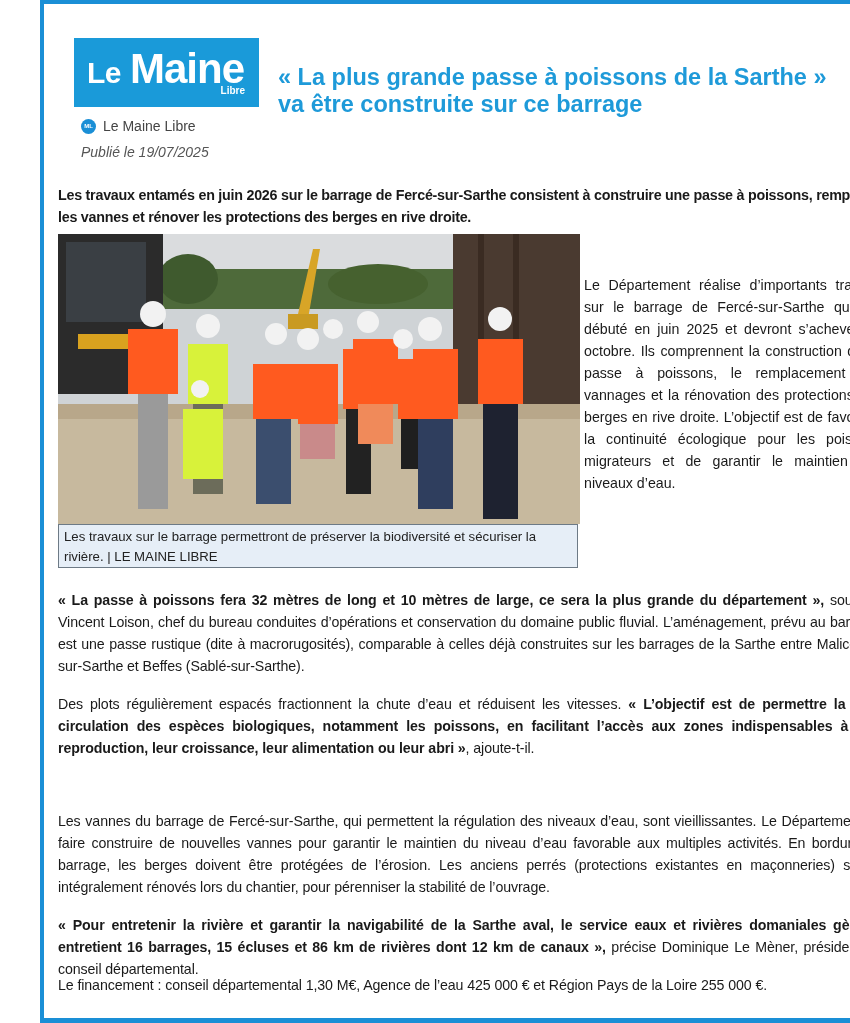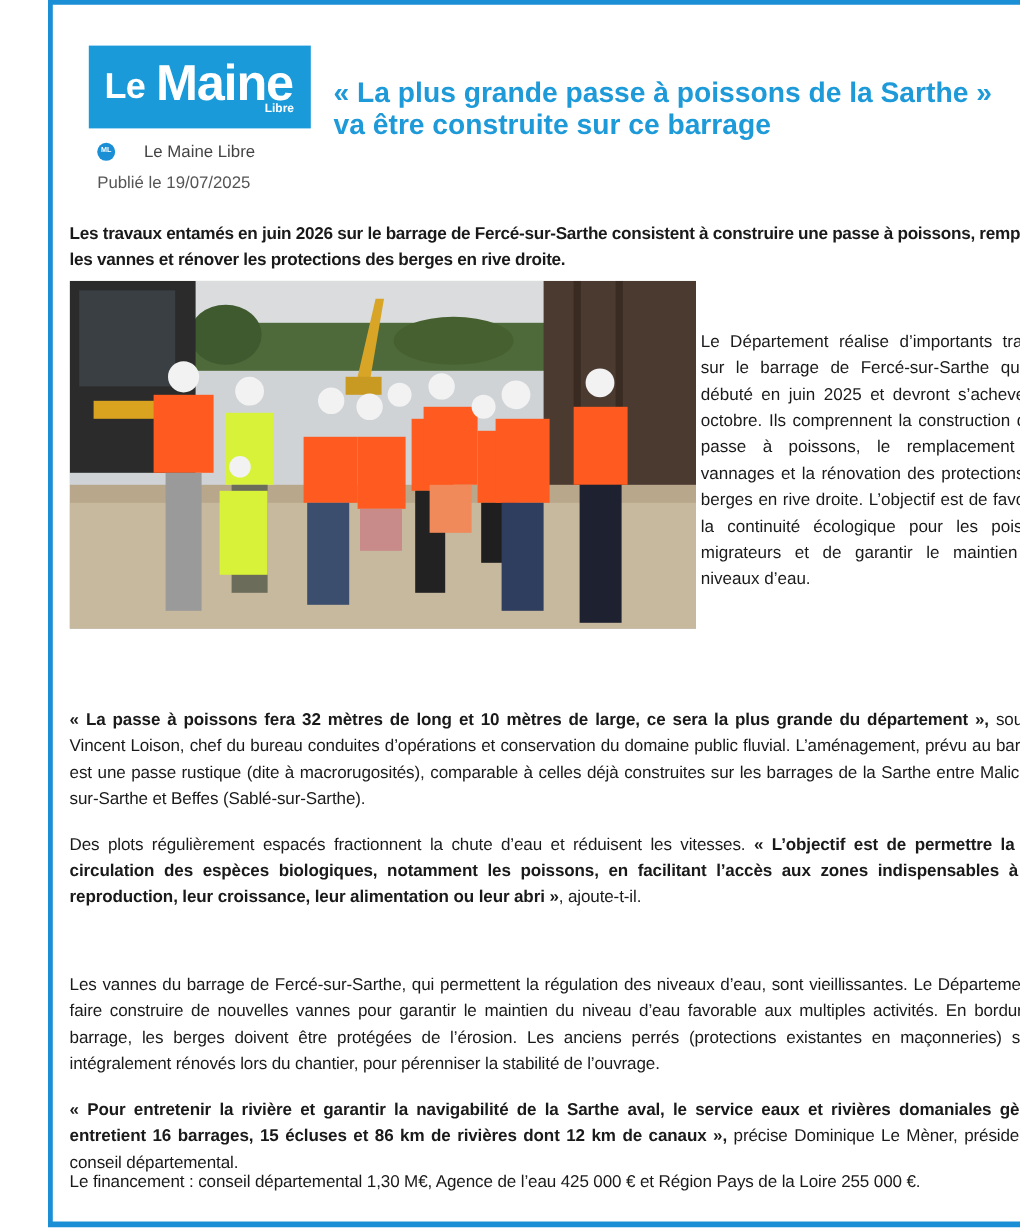--- a/index.html
+++ b/index.html
@@ -18,30 +18,30 @@
   .logo .le { position: absolute; left: 13px; top: 18px; font-size: 30px; letter-spacing: -0.5px; }
   .logo .maine { position: absolute; left: 56px; top: 7px; font-size: 42px; letter-spacing: -1px; }
   .logo .libre { position: absolute; right: 14px; top: 47px; font-size: 10px; }
   .headline {
     position: absolute; left: 234px; top: 60px; width: 560px;
     font-family: "Liberation Sans", sans-serif; font-weight: bold;
     font-size: 23.5px; line-height: 27px; color: #1e9ad9;
   }
   .source {
     position: absolute; left: 37px; top: 114px; display: flex; align-items: center;
-    font-family: "Liberation Sans", sans-serif; font-size: 14px; color: #444444; gap: 17px;
+    font-family: "Liberation Sans", sans-serif; font-size: 14px; color: #444444;
   }
   .source .badge {
     width: 15px; height: 15px; border-radius: 50%; background: #1a8fd6; color: #fff;
     font-size: 6px; font-weight: bold; display: flex; align-items: center; justify-content: center;
     margin-right: 7px;
   }
   .date {
     position: absolute; left: 37px; top: 140px;
-    font-family: "Liberation Sans", sans-serif; font-size: 14px; color: #555555;
+    font-family: "Liberation Sans", sans-serif; font-size: 14px; color: #555555; font-style: italic;
   }
   .txt { font-family: "Liberation Sans", sans-serif; color: #1a1a1a; }
   .chapo {
     position: absolute; left: 14px; top: 180px; width: 830px;
     font-size: 14.3px; line-height: 22px; font-weight: bold; letter-spacing: -0.25px;
   }
   .photo {
     position: absolute; left: 14px; top: 230px; width: 522px; height: 290px; overflow: hidden;
     background: #d9d9d6;
   }
@@ -128,20 +128,21 @@
           <rect x="343" y="185" width="28" height="50" fill="#1f1f1f"></rect>
         <rect x="355" y="115" width="45" height="70" fill="#ff5a1f"></rect>
           <circle cx="372" cy="95" r="12" fill="#f2f2f2"></circle>
           <rect x="360" y="185" width="35" height="90" fill="#2f3e5e"></rect>
         <rect x="420" y="105" width="45" height="65" fill="#ff5a1f"></rect>
           <circle cx="442" cy="85" r="12" fill="#f2f2f2"></circle>
           <rect x="425" y="170" width="35" height="115" fill="#1e2230"></rect>
       </g>
     </svg>
   </div>
+  <div class="txt caption">Les travaux sur le barrage permettront de préserver la biodiversité et sécuriser la rivière. | LE MAINE LIBRE</div>
 
   <div class="txt side">Le Département réalise d’importants travaux sur le barrage de Fercé-sur-Sarthe qui ont débuté en juin 2025 et devront s’achever en octobre. Ils comprennent la construction d’une passe à poissons, le remplacement des vannages et la rénovation des protections des berges en rive droite. L’objectif est de favoriser la continuité écologique pour les poissons migrateurs et de garantir le maintien des niveaux d’eau.</div>
 
   <div class="txt p" style="top:585px;">
     <b>« La passe à poissons fera 32 mètres de long et 10 mètres de large, ce sera la plus grande du département »,</b><span> souligne Vincent Loison, chef du bureau conduites d’opérations et conservation du domaine public fluvial. L’aménagement, prévu au barrage, est une passe rustique (dite à macrorugosités), comparable à celles déjà construites sur les barrages de la Sarthe entre Malicorne-sur-Sarthe et Beffes (Sablé-sur-Sarthe).</span>
   </div>
 
   <div class="txt p" style="top:689px;">
     <span>Des plots régulièrement espacés fractionnent la chute d’eau et réduisent les vitesses. </span><b>« L’objectif est de permettre la libre circulation des espèces biologiques, notamment les poissons, en facilitant l’accès aux zones indispensables à leur reproduction, leur croissance, leur alimentation ou leur abri »</b><span>, ajoute-t-il.</span>
   </div>

